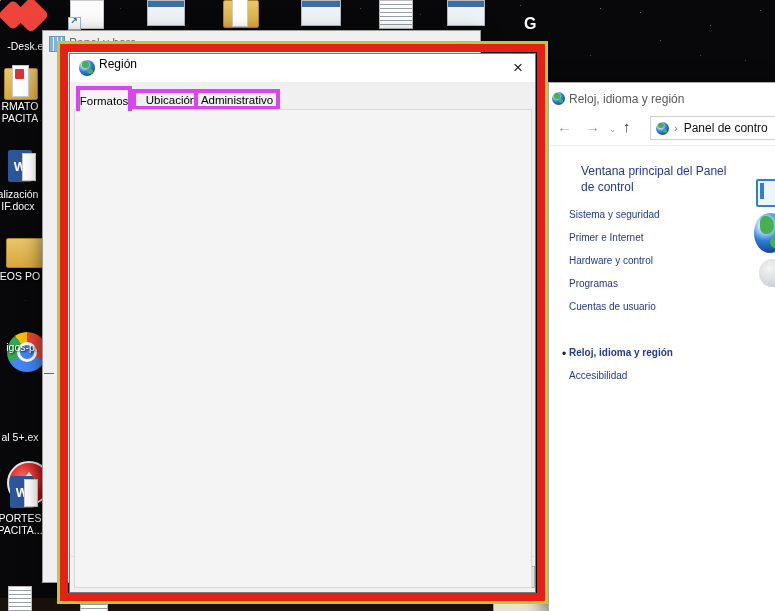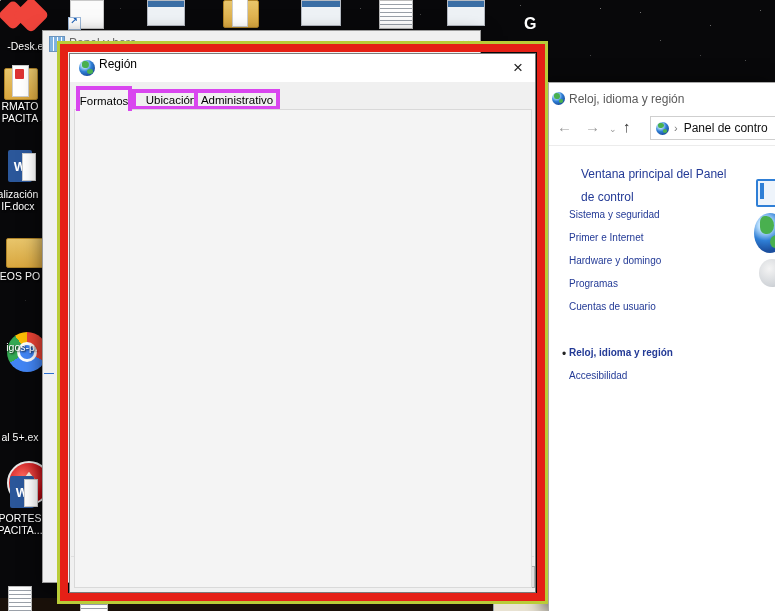--- a/index.html
+++ b/index.html
@@ -89,21 +89,21 @@
   .cp-title-ico{position:absolute;left:3px;top:9px;width:13px;height:13px}
   .cp-nav{position:absolute;left:0;top:30px;right:0;height:32px;background:#fff;border-bottom:1px solid #ececec}
   .nav-glyph{position:absolute;top:5px;font-size:15px;color:#9a9a9a}
   .nav-glyph.enabled{color:#3a3a3a}
   .nav-glyph.small{font-size:9px;top:11px;color:#9a9a9a}
   .addr{position:absolute;left:101px;top:3px;right:-1px;height:24px;background:#fff;border:1px solid #cfcfcf;
     box-sizing:border-box;display:flex;align-items:center;overflow:hidden;white-space:nowrap}
   .addr .ico{width:13px;height:13px;margin:0 5px 0 5px;flex:0 0 auto}
   .addr .crumb-sep{color:#777;font-size:11px;margin-right:6px}
   .addr .txt{font-size:12px;color:#111}
-  .cp-home{position:absolute;left:32px;top:80px;width:160px;font-size:12px;color:var(--sideblue);line-height:23px}
+  .cp-home{position:absolute;left:32px;top:80px;width:160px;font-size:12px;color:var(--sideblue);line-height:16px}
   .cp-item{position:absolute;left:20px;font-size:10px;color:var(--sideblue);white-space:nowrap}
   .cp-item.active{font-weight:bold}
   .cp-bullet{position:absolute;left:13px;font-size:12px;color:#222}
   .edge-ico1{position:absolute;right:-6px;top:96px;width:22px;height:24px;background:#eef4fb;border:2px solid #2f7fd6;border-radius:2px}
   .edge-ico1:before{content:"";position:absolute;left:2px;top:2px;width:4px;height:16px;background:#2f7fd6}
   .edge-globe{position:absolute;right:-10px;top:130px;width:32px;height:40px}
   .edge-globe2{position:absolute;right:-9px;top:176px;width:26px;height:28px;border-radius:50%;
     background:radial-gradient(circle at 40% 35%,#f2f2f2,#c9cdd2 70%,#aab0b8);opacity:.85}
 </style>
 </head>
@@ -262,21 +262,21 @@
       <span class="globe ico"></span>
       <span class="crumb-sep">›</span>
       <span class="txt">Panel de contro</span>
     </div>
   </div>
 
   <div class="cp-home">Ventana principal del Panel de control</div>
 
   <div class="cp-item" style="top:126px">Sistema y seguridad</div>
   <div class="cp-item" style="top:149px">Primer e Internet</div>
-  <div class="cp-item" style="top:172px">Hardware y domingo</div>
+  <div class="cp-item" style="top:172px">Hardware y control</div>
   <div class="cp-item" style="top:195px">Programas</div>
   <div class="cp-item" style="top:218px">Cuentas de usuario</div>
   <span class="cp-bullet" style="top:264px">•</span>
   <div class="cp-item active" style="top:264px">Reloj, idioma y región</div>
   <div class="cp-item" style="top:287px">Accesibilidad</div>
 
   <div class="edge-ico1"></div>
   <div class="globe edge-globe"></div>
   <div class="edge-globe2"></div>
 </div>

